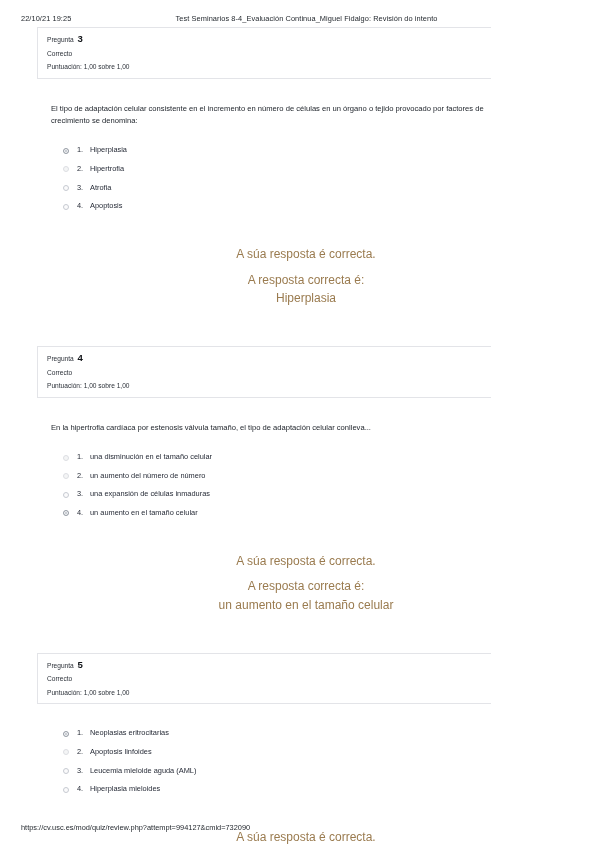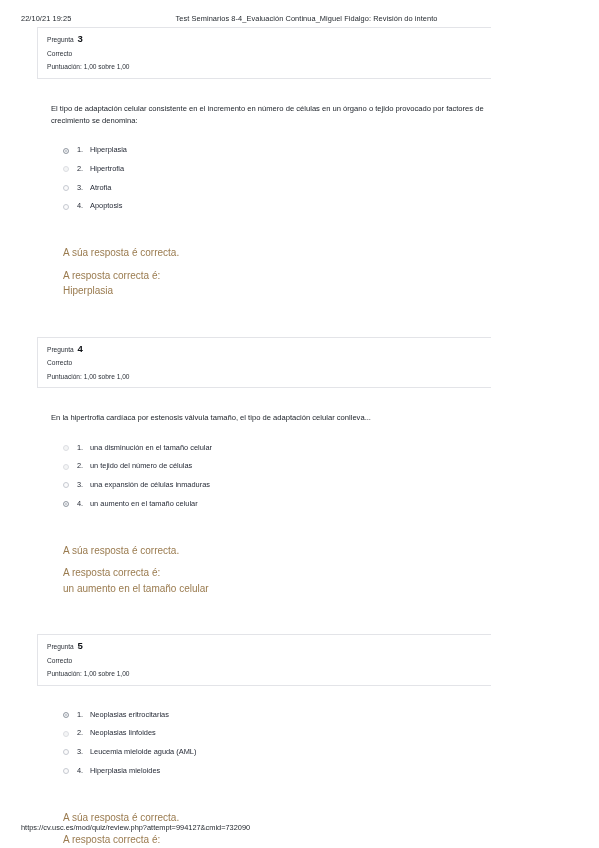--- a/index.html
+++ b/index.html
@@ -181,23 +181,24 @@
     font-size: 9.5px;
     color: #1e7b32;
     font-weight: bold;
   }
 
   .feedback {
     margin-top: 30px;
     padding-left: 12px;
   }
   .fb-line {
-    font-size: 10px;
+    font-size: 12px;
     line-height: 1.55;
     margin-bottom: 7px;
+    text-align: center;
   }
   .fb-line:last-child { margin-bottom: 0; }
   .fb-sub { margin-bottom: 0px; }
 
   .q-spacer-a { height: 38px; }
 </style>
 </head>
 <body>
 
 <div class="page">
@@ -257,21 +258,21 @@
           <p class="q-text">En la hipertrofia cardíaca por estenosis válvula tamaño, el tipo de adaptación celular conlleva...</p>
           <ul class="answers">
             <li class="answer-row">
               <span class="radio dim"></span>
               <span class="ans-num">1.</span>
               <span class="ans-text">una disminución en el tamaño celular</span>
             </li>
             <li class="answer-row">
               <span class="radio dim"></span>
               <span class="ans-num">2.</span>
-              <span class="ans-text">un tejido del número de células</span>
+              <span class="ans-text">un aumento del número de número</span>
             </li>
             <li class="answer-row">
               <span class="radio"></span>
               <span class="ans-num">3.</span>
               <span class="ans-text">una expansión de células inmaduras</span>
             </li>
             <li class="answer-row">
               <span class="radio checked"></span>
               <span class="ans-num">4.</span>
               <span class="ans-text">un aumento en el tamaño celular</span>
@@ -296,21 +297,21 @@
           <ul class="answers">
             <li class="answer-row">
               <span class="radio checked"></span>
               <span class="ans-num">1.</span>
               <span class="ans-text">Neoplasias eritrocitarias</span>
               <span class="correct-tick" style="color: rgb(30, 123, 50);">✔</span>
             </li>
             <li class="answer-row">
               <span class="radio dim"></span>
               <span class="ans-num">2.</span>
-              <span class="ans-text">Neoplasias linfoides</span>
+              <span class="ans-text">Apoptosis linfoides</span>
             </li>
             <li class="answer-row">
               <span class="radio"></span>
               <span class="ans-num">3.</span>
               <span class="ans-text">Leucemia mieloide aguda (AML)</span>
             </li>
             <li class="answer-row">
               <span class="radio"></span>
               <span class="ans-num">4.</span>
               <span class="ans-text">Hiperplasia mieloides</span>

